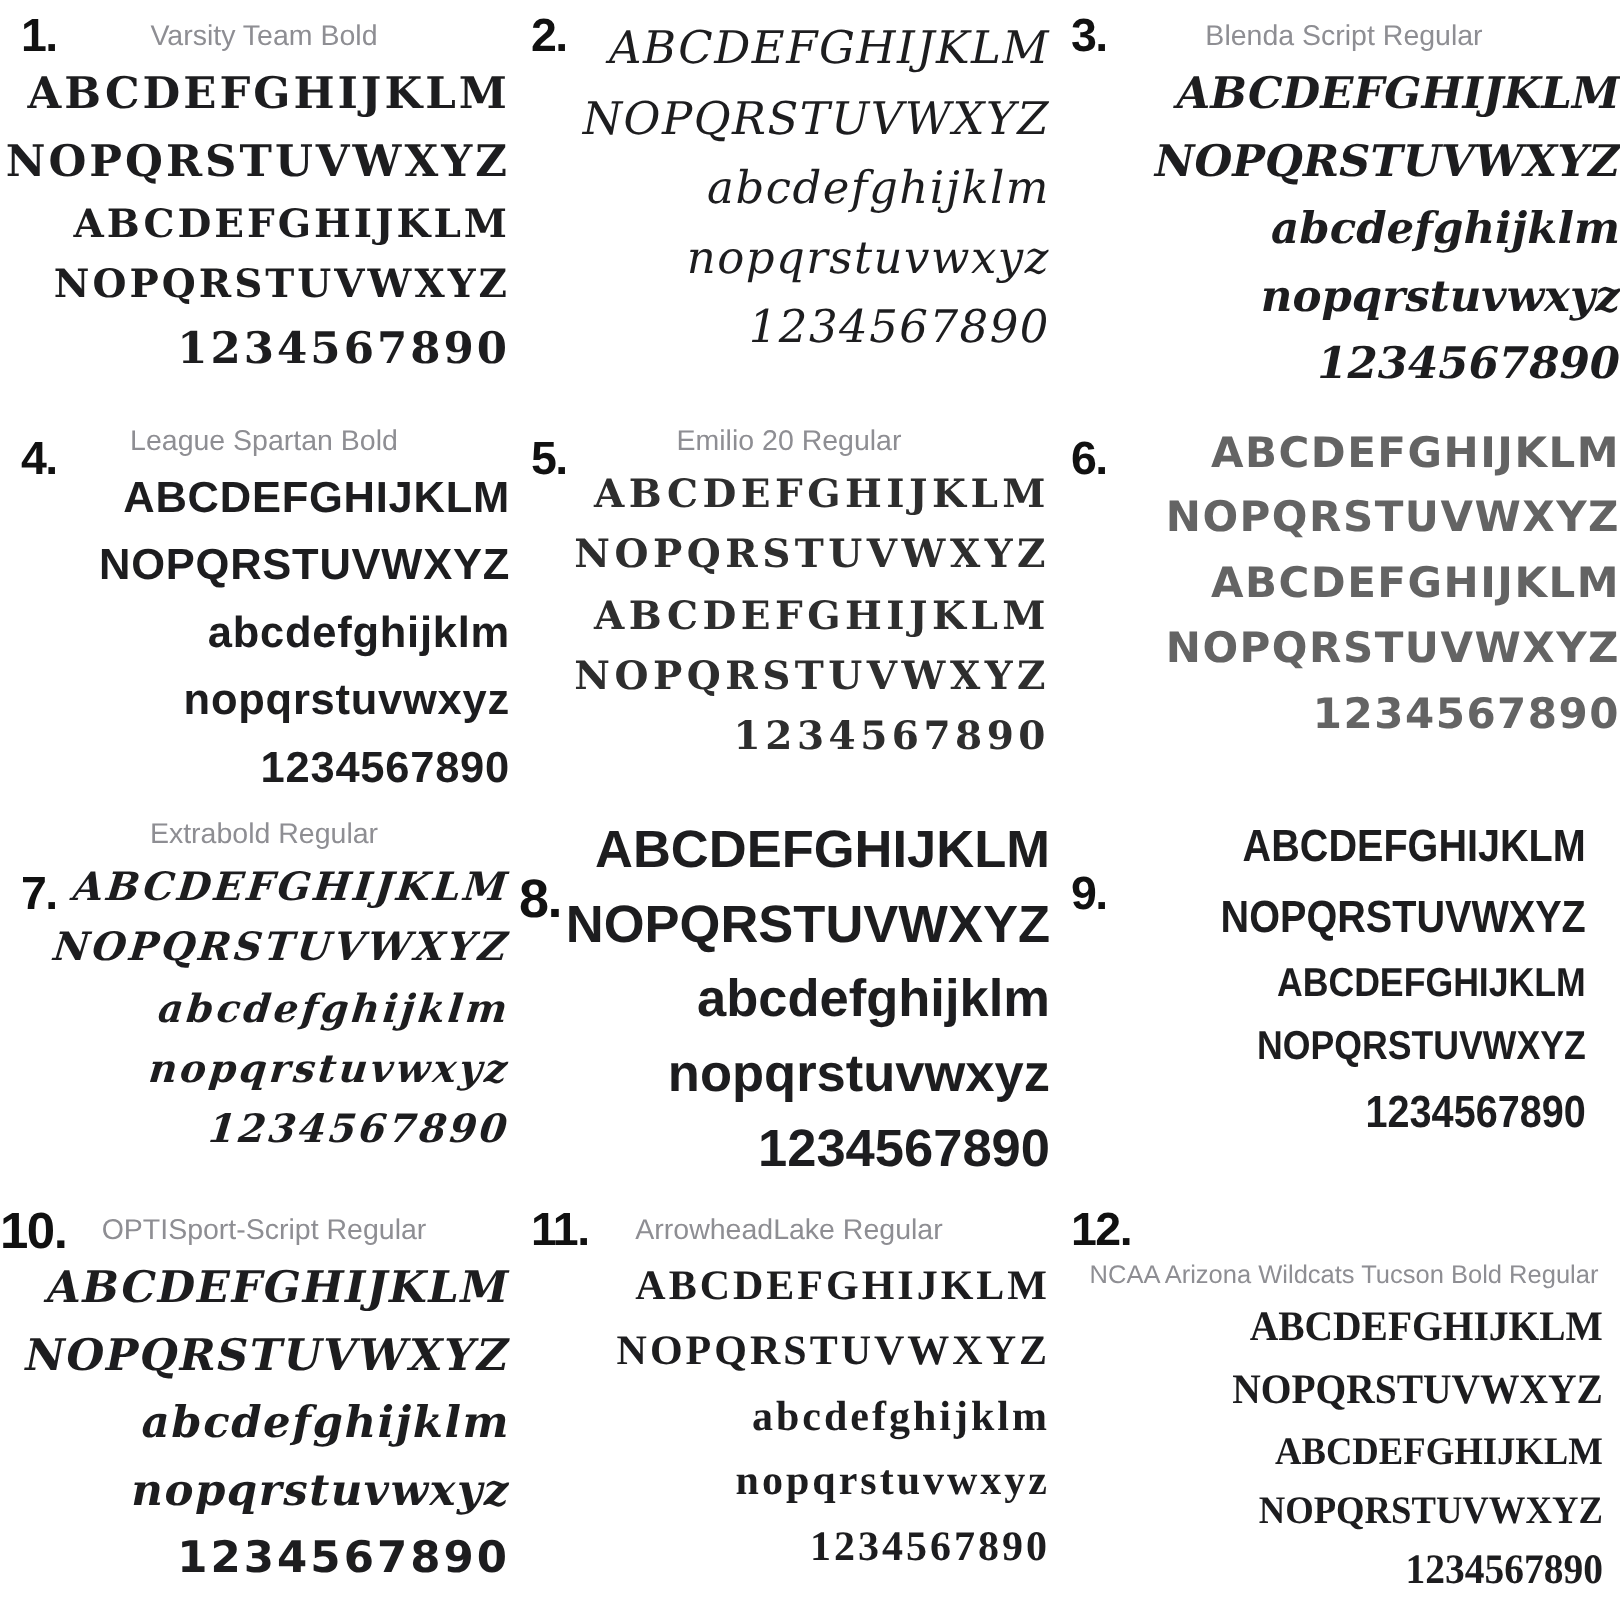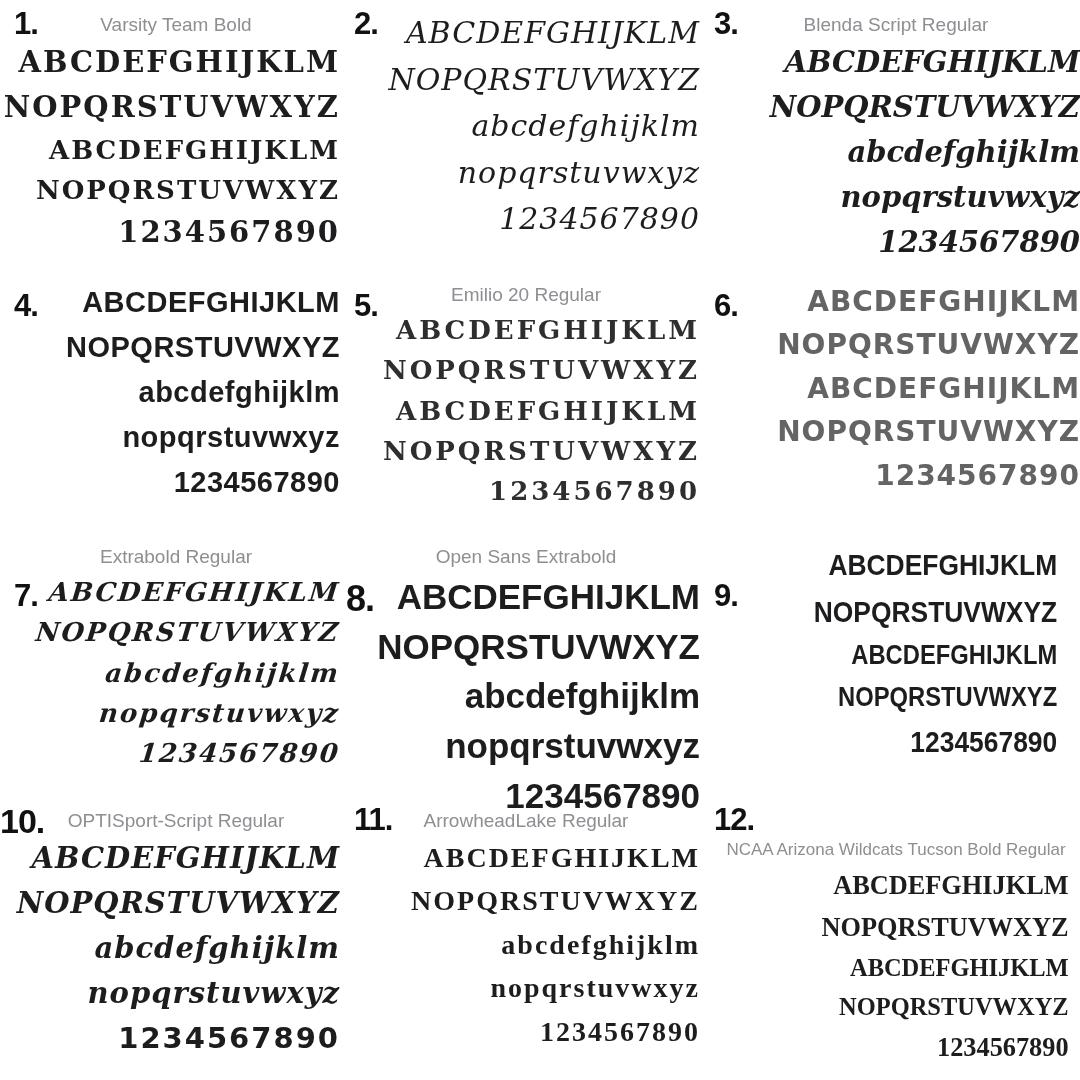--- a/index.html
+++ b/index.html
@@ -94,20 +94,21 @@
       <div class="line">ABCDEFGHIJKLM</div>
       <div class="line">NOPQRSTUVWXYZ</div>
       <div class="line">abcdefghijklm</div>
       <div class="line">nopqrstuvwxyz</div>
       <div class="line">1234567890</div>
     </div>
   </section>
 
   <section class="cell c4 num-mid">
     <div class="num">4.</div>
+    <div class="font-label">League Spartan Bold</div>
     <div class="lines">
       <div class="line">ABCDEFGHIJKLM</div>
       <div class="line">NOPQRSTUVWXYZ</div>
       <div class="line">abcdefghijklm</div>
       <div class="line">nopqrstuvwxyz</div>
       <div class="line">1234567890</div>
     </div>
   </section>
 
   <section class="cell c5 num-mid">
@@ -140,21 +141,20 @@
       <div class="line">ABCDEFGHIJKLM</div>
       <div class="line">NOPQRSTUVWXYZ</div>
       <div class="line">abcdefghijklm</div>
       <div class="line">nopqrstuvwxyz</div>
       <div class="line">1234567890</div>
     </div>
   </section>
 
   <section class="cell c8 num-low">
     <div class="num">8.</div>
-    <div class="font-label">Open Sans Extrabold</div>
     <div class="lines">
       <div class="line">ABCDEFGHIJKLM</div>
       <div class="line">NOPQRSTUVWXYZ</div>
       <div class="line">abcdefghijklm</div>
       <div class="line">nopqrstuvwxyz</div>
       <div class="line">1234567890</div>
     </div>
   </section>
 
   <section class="cell c9 num-low">

